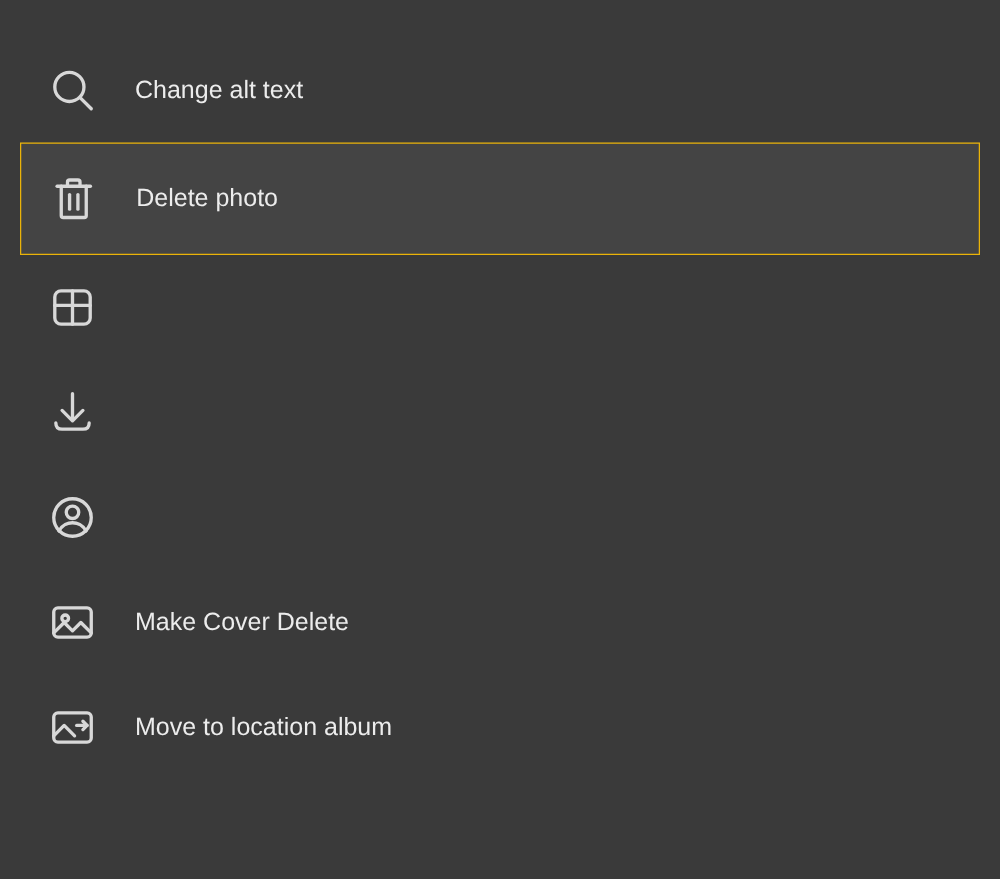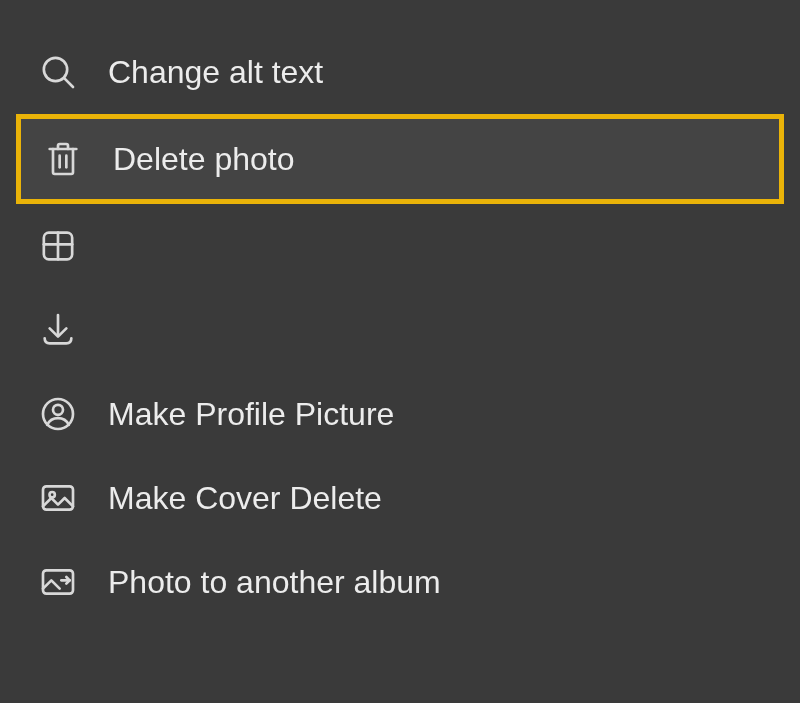--- a/index.html
+++ b/index.html
@@ -22,21 +22,21 @@
     }
     .menu-item {
       display: flex;
       align-items: center;
       height: 84px;
       padding-left: 36px;
       cursor: pointer;
     }
     .menu-item.highlighted {
       background: #444444;
-      border: 5px solid #eab308;
+      border: 1px solid #eab308;
       margin-left: 16px;
       margin-right: 16px;
       padding-left: 20px;
       height: 90px;
     }
     .icon-wrap {
       width: 44px;
       height: 44px;
       display: flex;
       align-items: center;
@@ -46,21 +46,21 @@
     .icon-wrap svg {
       width: 40px;
       height: 40px;
       stroke: #d8d8d8;
       fill: none;
       stroke-width: 1.6;
       stroke-linecap: round;
       stroke-linejoin: round;
     }
     .menu-label {
-      font-size: 32px;
+      font-size: 20px;
       font-weight: 400;
       margin-left: 28px;
       color: #ececec;
     }
   </style>
 </head>
 <body>
 
 <div class="menu">
 
@@ -109,21 +109,20 @@
   </div>
 
   <div class="menu-item">
     <span class="icon-wrap">
       <svg viewBox="0 0 24 24">
         <circle cx="12" cy="12" r="9"></circle>
         <circle cx="12" cy="9.5" r="3"></circle>
         <path d="M5.5 18.5 C7 15.5 10 14.5 12 14.5 C14 14.5 17 15.5 18.5 18.5"></path>
       </svg>
     </span>
-    <span class="menu-label">Make Profile Picture</span>
   </div>
 
   <div class="menu-item">
     <span class="icon-wrap">
       <svg viewBox="0 0 24 24">
         <rect x="3" y="5" width="18" height="14" rx="2"></rect>
         <circle cx="8.5" cy="10" r="1.6"></circle>
         <path d="M3 17 L8 12 L12 16 L16 12 L21 17"></path>
       </svg>
     </span>
@@ -132,16 +131,16 @@
 
   <div class="menu-item">
     <span class="icon-wrap">
       <svg viewBox="0 0 24 24">
         <rect x="3" y="5" width="18" height="14" rx="2"></rect>
         <path d="M3 16 L8 11 L13 16"></path>
         <path d="M14 11 L19 11"></path>
         <polyline points="17 9 19 11 17 13"></polyline>
       </svg>
     </span>
-    <span class="menu-label">Photo to another album</span>
+    <span class="menu-label">Move to location album</span>
   </div>
 
 </div>
 
 </body></html>

